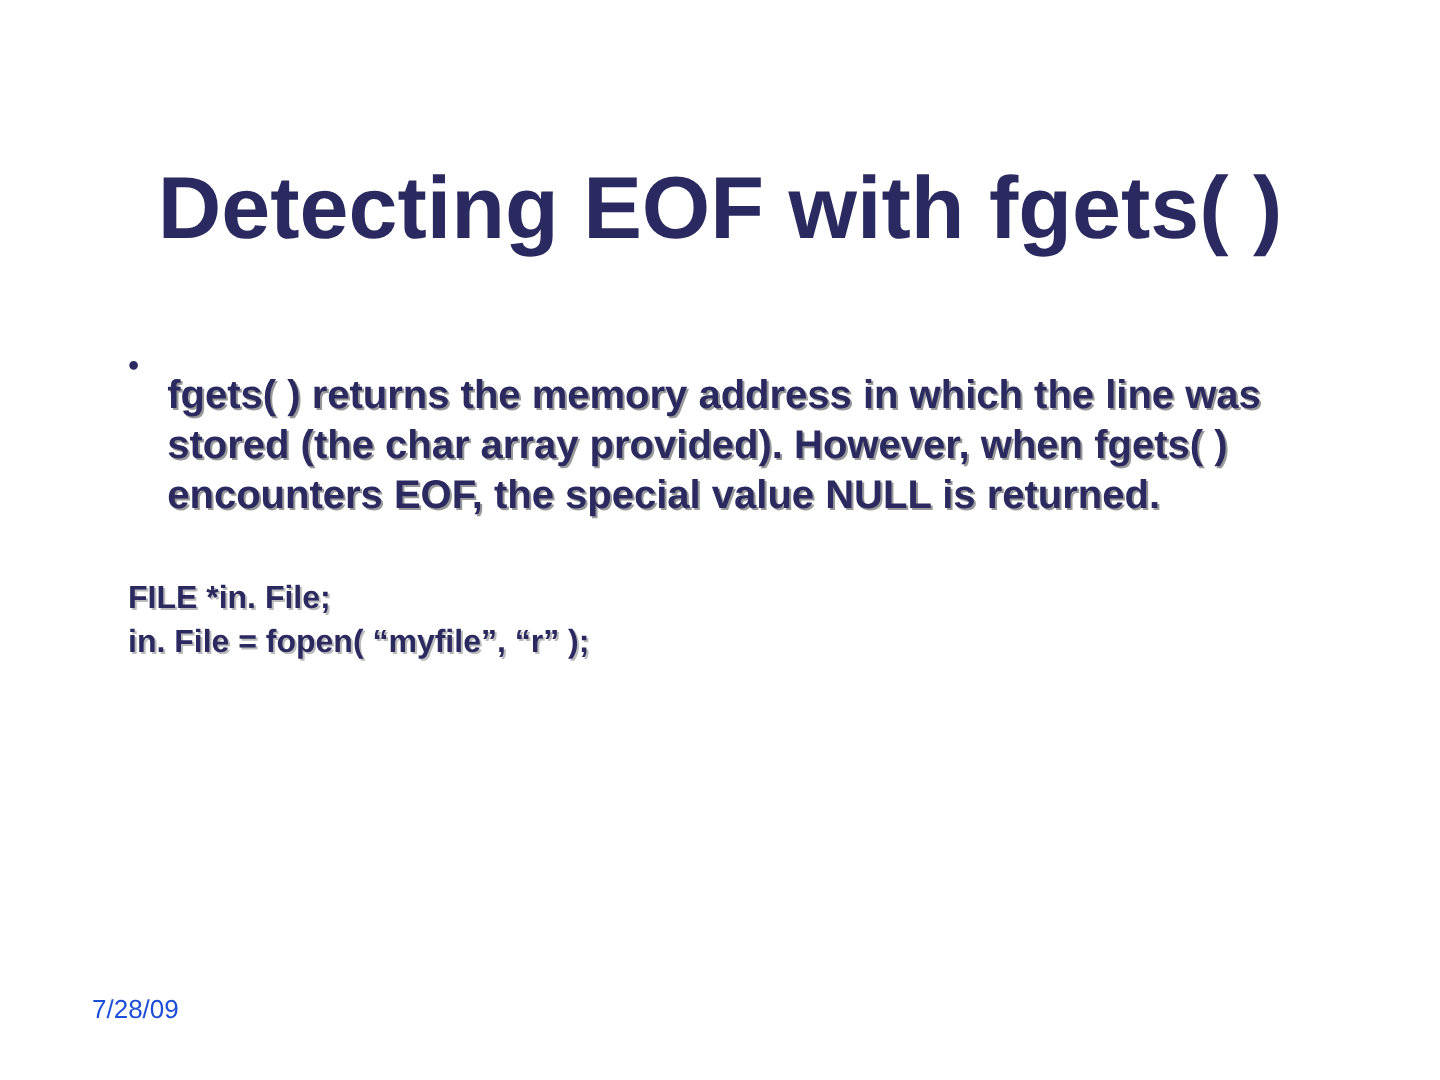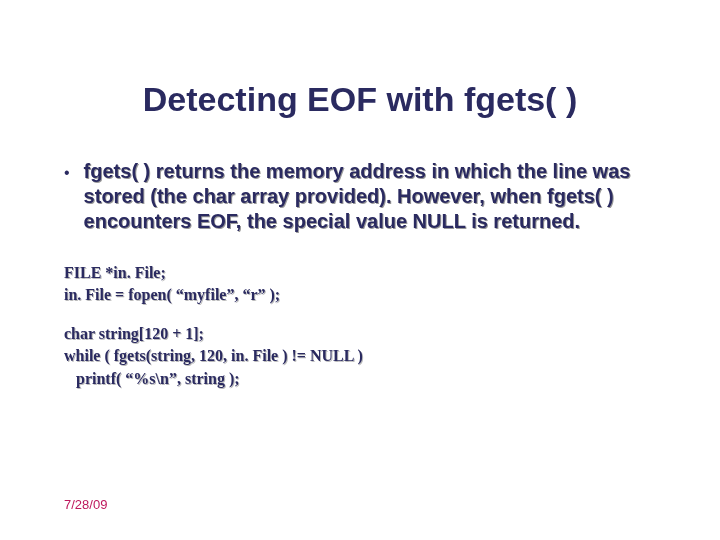--- a/index.html
+++ b/index.html
@@ -10,21 +10,21 @@
       color: #000;
       padding: 0;
     }
     .slide {
       width: 720px;
       height: 540px;
       position: relative;
       padding: 40px 60px 0 60px;
     }
     .title {
-      font-size: 34px;
+      font-size: 44px;
       font-weight: bold;
       color: #2a2a60;
       text-align: center;
       margin-top: 40px;
       margin-bottom: 40px;
     }
     .bullet-item {
       display: flex;
       align-items: flex-start;
       margin-bottom: 28px;
@@ -37,56 +37,54 @@
       margin-right: 14px;
       margin-top: 2px;
       flex-shrink: 0;
     }
     .bullet-text {
       font-size: 20px;
       font-weight: bold;
       color: #2a2a60;
       line-height: 1.25;
       text-shadow: 1px 1px 0 #999;
+      margin-top: 16px;
     }
     .code {
-      font-family: Liberation Serif, serif;
+      font-family: Liberation Sans, sans-serif;
       font-size: 16px;
       font-weight: bold;
       color: #2a2a60;
       line-height: 1.4;
       margin-left: 4px;
       white-space: pre;
       text-shadow: 1px 1px 0 #bbb;
     }
     .code-block { margin-bottom: 16px; }
     .date {
       position: absolute;
-      left: 64px;
+      left: 46px;
       bottom: 28px;
       font-size: 13px;
-      color: #be185d;
+      color: #1d4ed8;
     }
   </style>
 </head>
 <body>
 
 <div class="slide">
 
   <div class="title">Detecting EOF with fgets( )</div>
 
   <div class="bullet-item">
     <span class="bullet-dot">•</span>
     <span class="bullet-text">fgets( ) returns the memory address in which the line was stored (the char array provided). However, when fgets( ) encounters EOF, the special value NULL is returned.</span>
   </div>
 
   <div class="code code-block">FILE *in. File;
 in. File = fopen( “myfile”, “r” );</div>
 
 
-  <div class="code code-block">char string[120 + 1];
-while ( fgets(string, 120, in. File ) != NULL )
-   printf( “%s\n”, string );</div>
 
 
   <div class="date">7/28/09</div>
 
 </div>
 
 </body></html>

